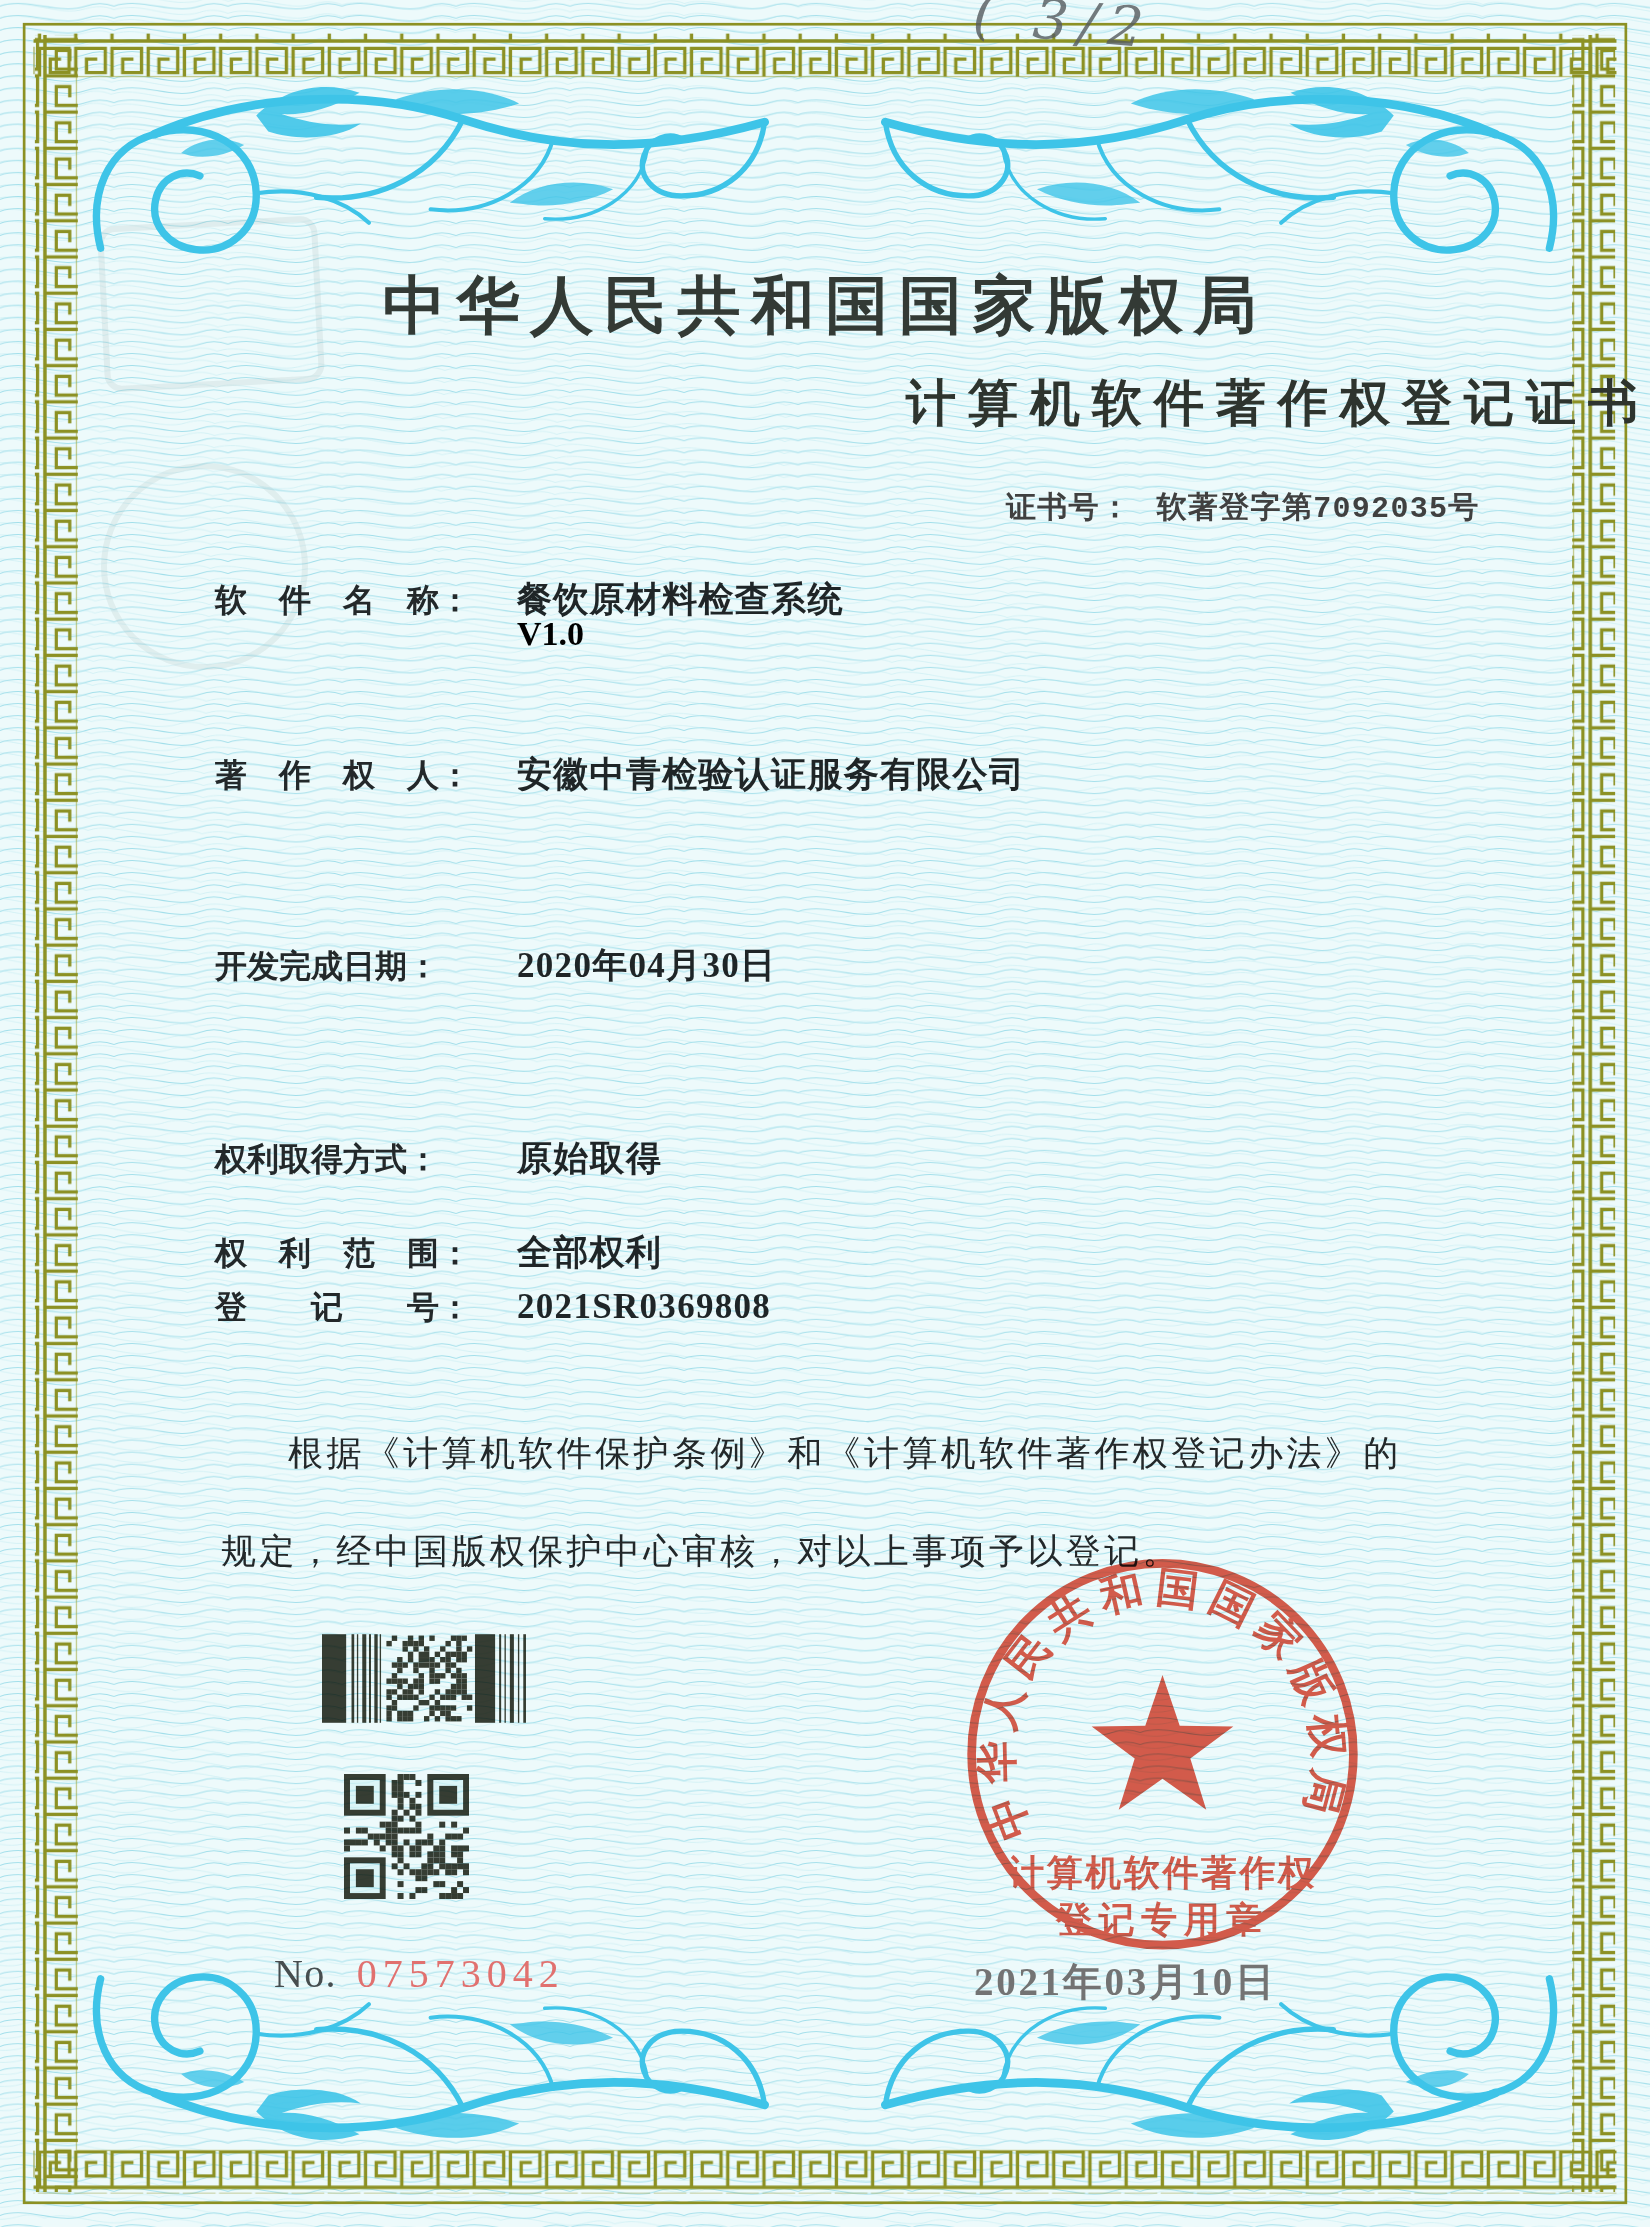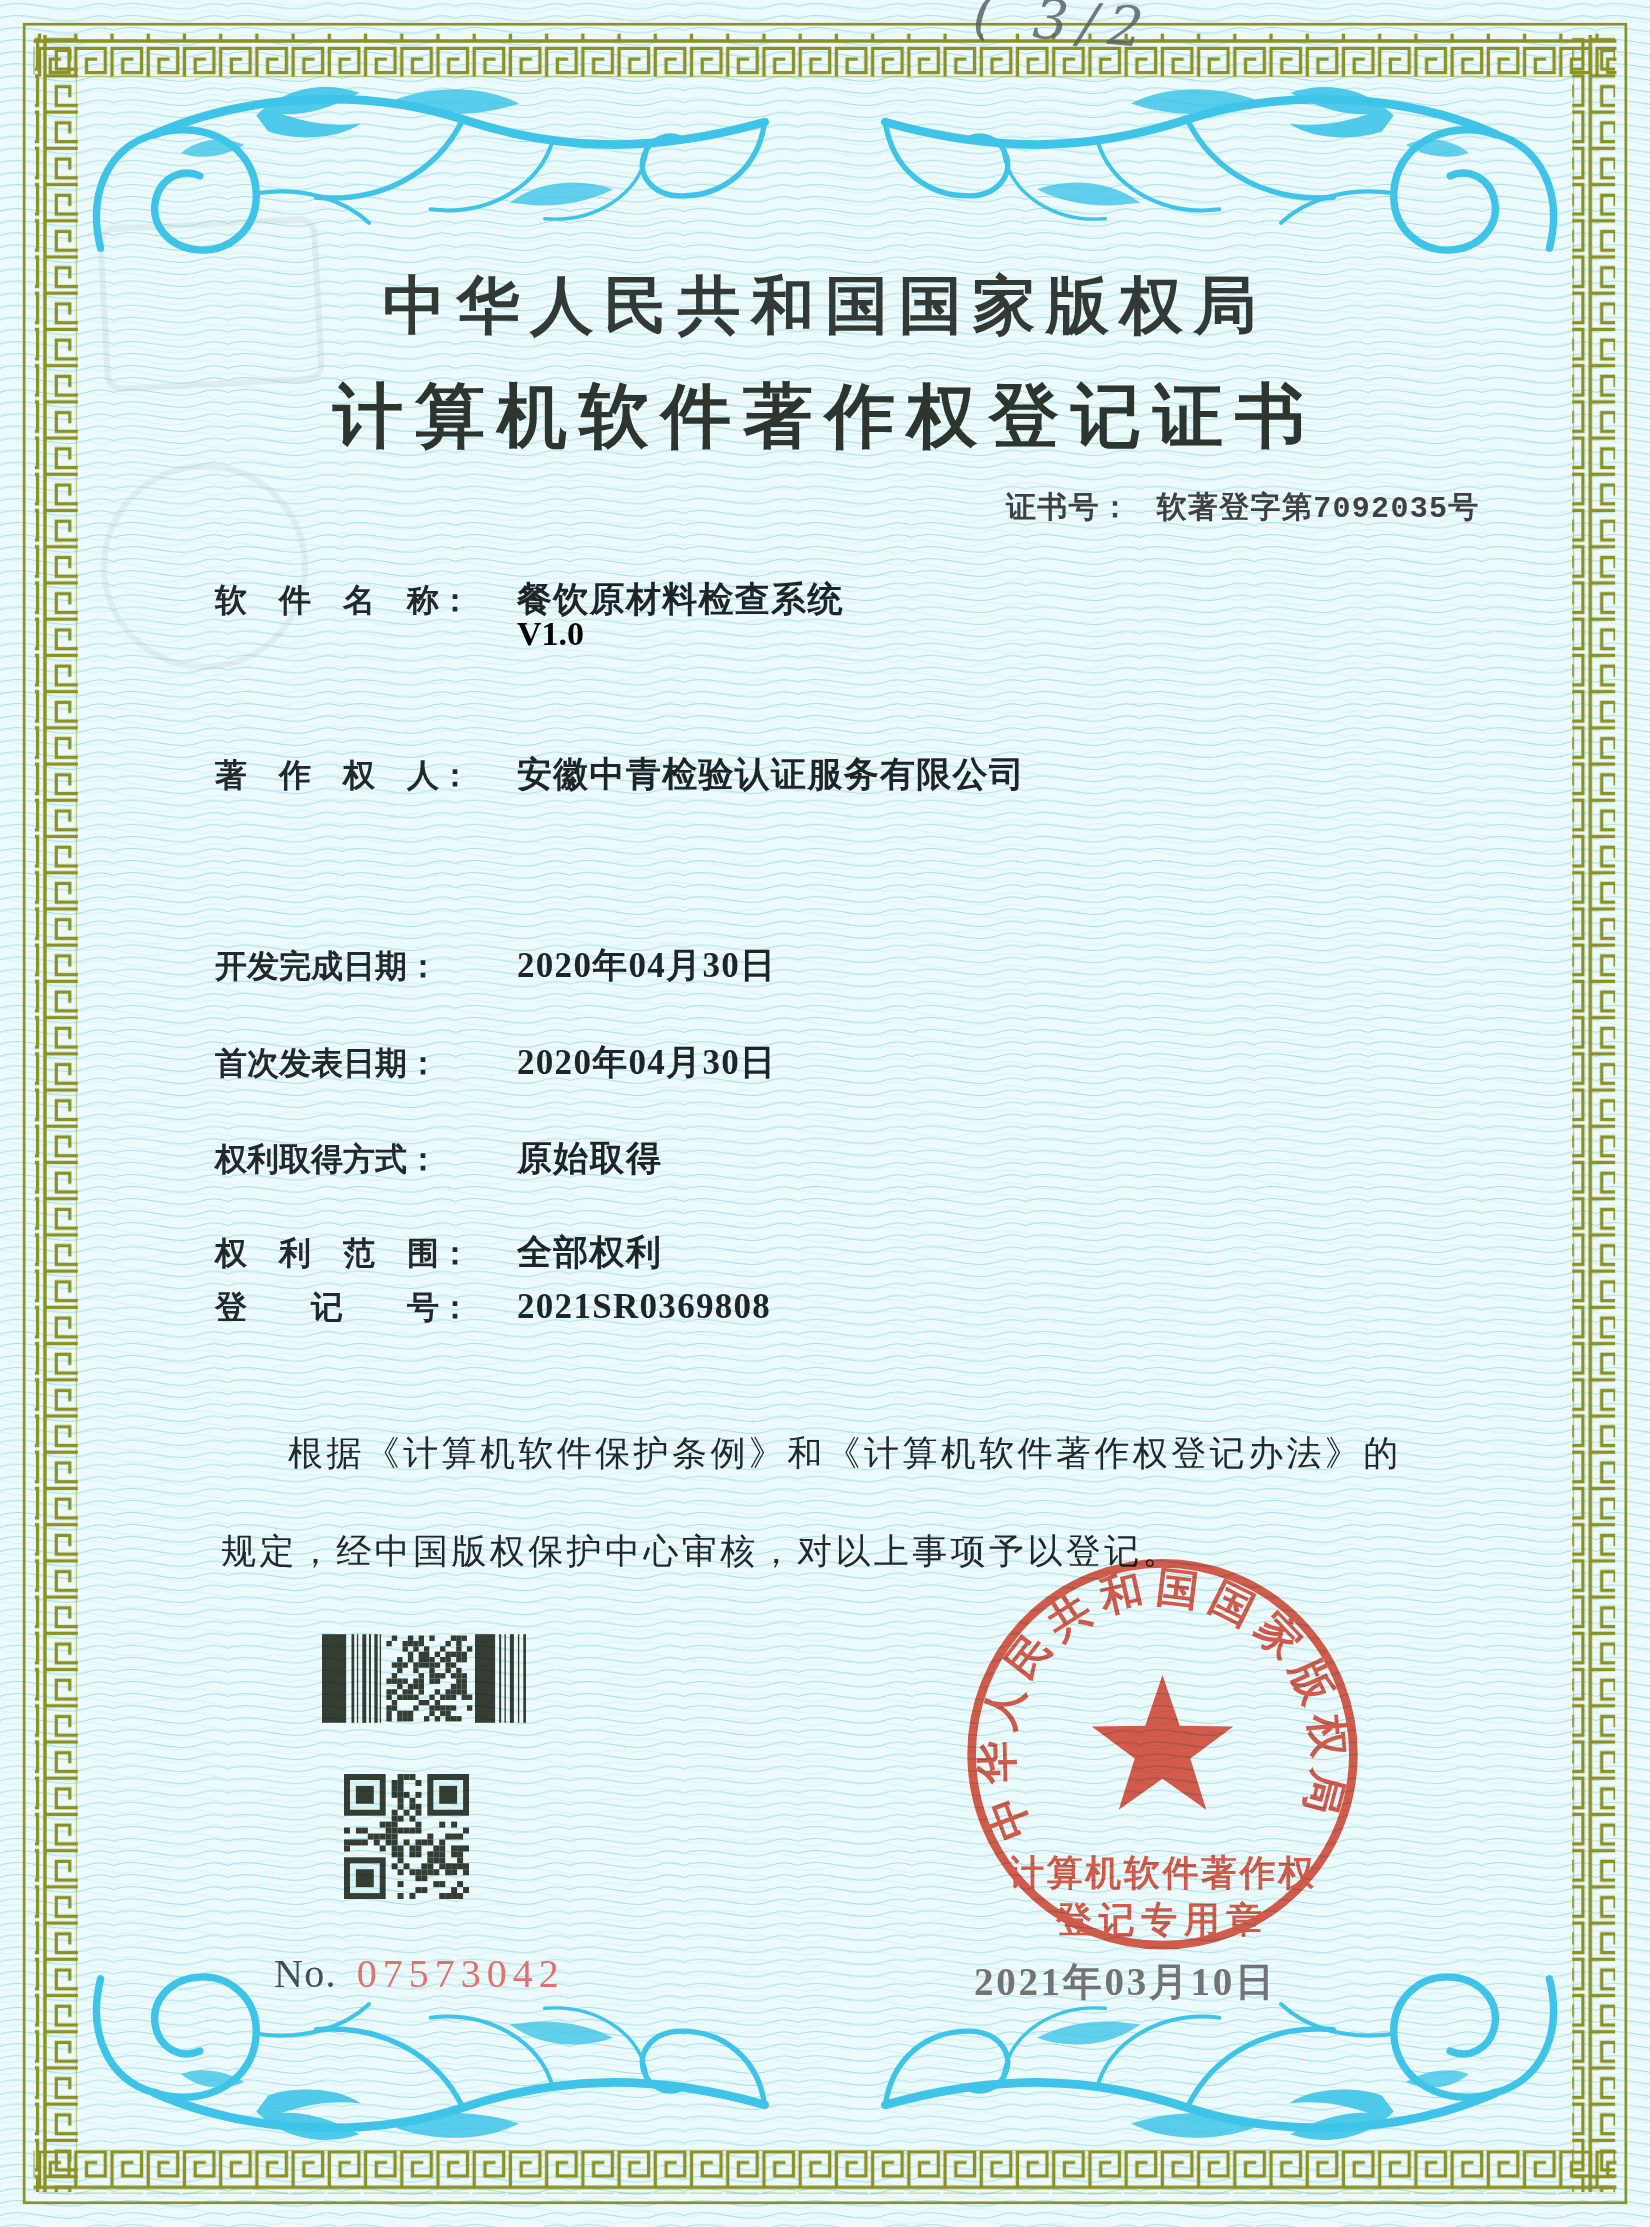--- a/index.html
+++ b/index.html
@@ -10,22 +10,22 @@
     color:#23282a;
   }
   .abs{position:absolute;}
   svg.layer{position:absolute;left:0;top:0;pointer-events:none;}
   
   .authority{
     left:0;top:263px;width:100%;text-align:center;
     font-size:63px;font-weight:700;letter-spacing:10.7px;color:#333a35;
   }
   .main-title{
-    left:0;top:370px;width:100%;text-align:center;
-    font-size:70px;font-weight:700;letter-spacing:12px;color:#2e342e;
+    left:0;top:370px;width:100%;text-align:right;
+    font-size:50px;font-weight:700;letter-spacing:12px;color:#2e342e;
   }
   .certno{left:1006px;top:487px;font-size:30px;font-weight:600;letter-spacing:1.3px;color:#404040;white-space:nowrap;font-family:Liberation Mono, monospace;}
   .certno .v{margin-left:25.5px;}
   .row{position:absolute;left:215px;white-space:nowrap;font-weight:700;}
   .row .lbl{display:inline-block;width:302px;font-size:32px;color:#23282a;}
   .row .val{font-size:35px;color:#1f2527;letter-spacing:1.3px;}
   .vline2{left:517px;top:615px;font-size:34px;font-weight:700;color:#000000;}
   .stmt{position:absolute;font-size:35px;letter-spacing:3.4px;color:#23282a;white-space:nowrap;font-weight:400;}
   .serial{left:274px;top:1950px;font-size:40px;white-space:nowrap;}
   .serial .no{color:#464d4f;letter-spacing:1.3px;}
@@ -133,23 +133,20 @@
   <div class="row content" style="top:576px">
     <span class="lbl">软　件　名　称：</span><span class="val">餐饮原材料检查系统</span>
   </div>
   <div class="abs vline2 content">V1.0</div>
 
   <div class="row content" style="top:751px">
     <span class="lbl">著　作　权　人：</span><span class="val">安徽中青检验认证服务有限公司</span>
   </div>
   <div class="row content" style="top:942px">
     <span class="lbl">开发完成日期：</span><span class="val">2020年04月30日</span>
-  </div>
-  <div class="row content" style="top:1039px">
-    <span class="lbl">首次发表日期：</span><span class="val">2020年04月30日</span>
   </div>
   <div class="row content" style="top:1135px">
     <span class="lbl">权利取得方式：</span><span class="val">原始取得</span>
   </div>
   <div class="row content" style="top:1229px">
     <span class="lbl">权　利　范　围：</span><span class="val">全部权利</span>
   </div>
   <div class="row content" style="top:1286px">
     <span class="lbl">登　　记　　号：</span><span class="val">2021SR0369808</span>
   </div>

